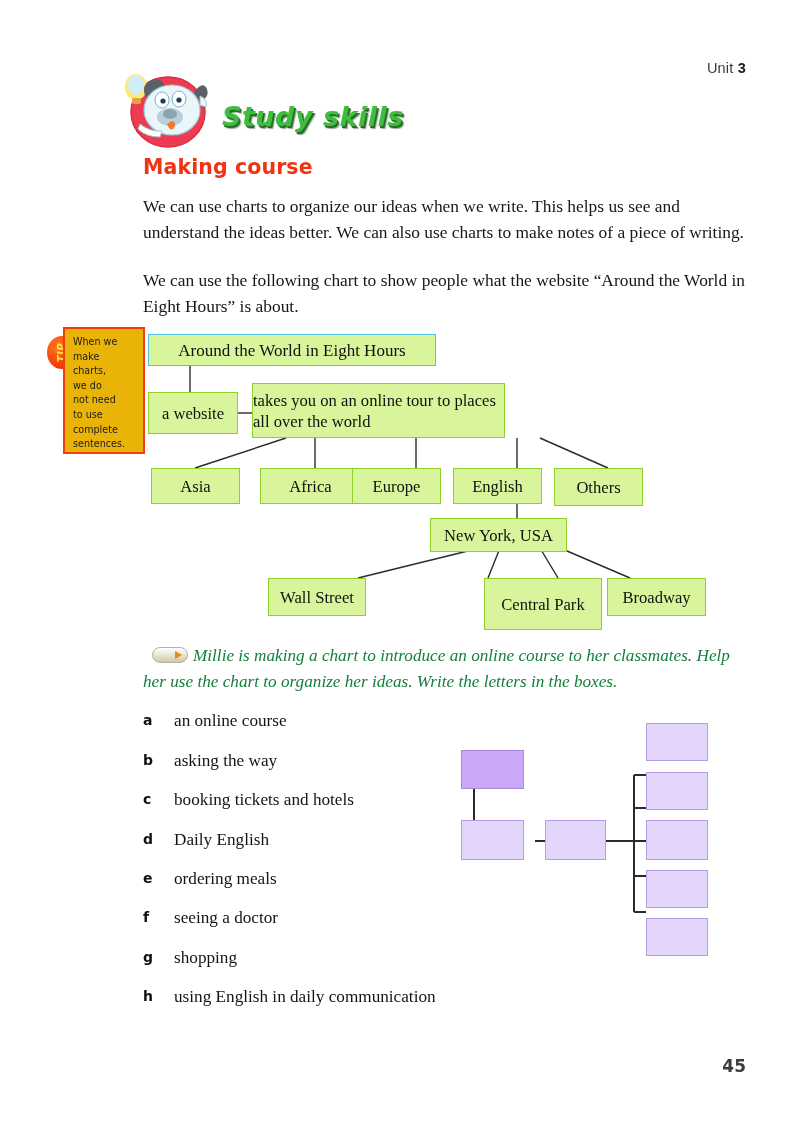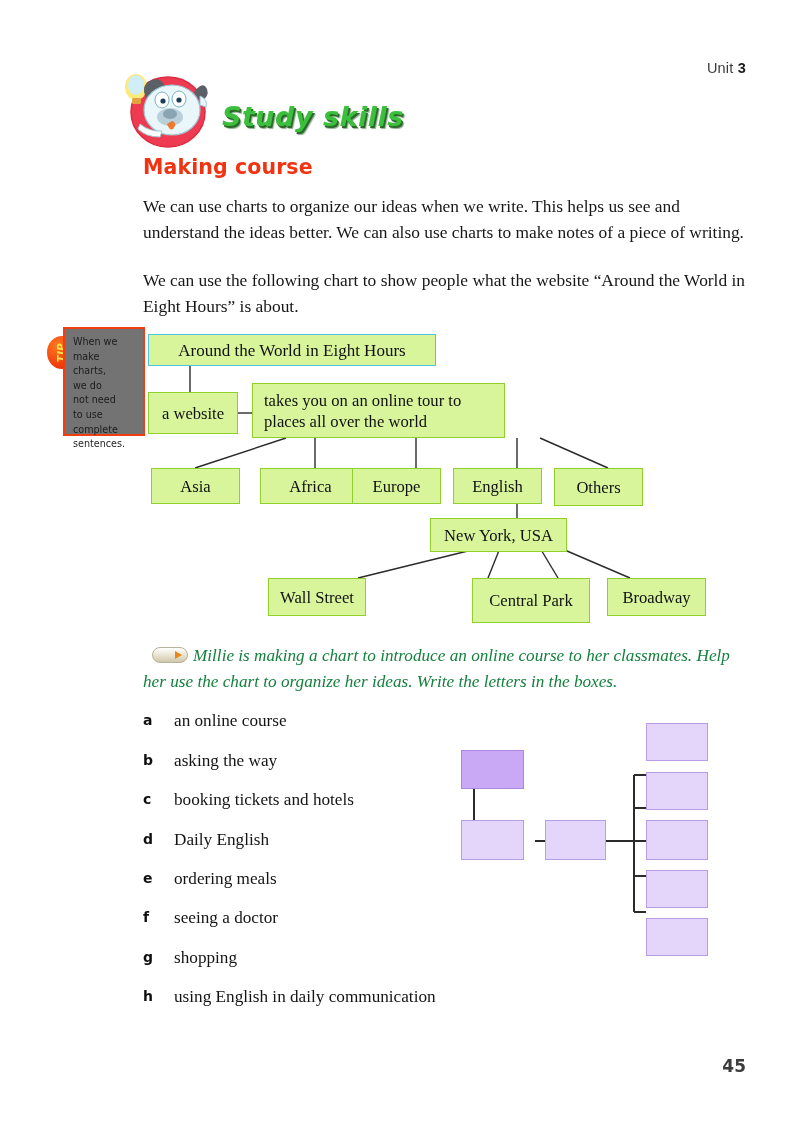--- a/index.html
+++ b/index.html
@@ -48,41 +48,41 @@
     position:absolute;left:0;top:9px;width:30px;height:33px;border-radius:50%;
     background:radial-gradient(circle at 35% 30%,#ff7a20 0%,#f2410d 60%,#d62a05 100%);
     display:flex;align-items:center;justify-content:center;
   }
   .tip-oval span{
     transform:rotate(-90deg);
     font-family:"DejaVu Sans", sans-serif;font-size:10px;font-weight:bold;font-style:italic;
     color:#ffe14a;letter-spacing:.5px;
   }
   .tip-box{
-    position:absolute;left:16px;top:0;width:82px;height:109px;
-    border:2px solid #f23c12;background:#737373;box-sizing:border-box;
+    position:absolute;left:16px;top:0;width:82px;height:127px;
+    border:2px solid #f23c12;background:#eab308;box-sizing:border-box;
     padding:6px 24px 0 8px;
   }
   .tip-box p{
     margin:0;font-family:"DejaVu Sans", sans-serif;font-size:9.6px;line-height:14.6px;
     color:#1c1c1c;
   }
 
   
   .chart-green{position:absolute;left:140px;top:330px;width:520px;height:290px;}
   .chart-green svg{position:absolute;left:0;top:0;}
   .gbox{
     position:absolute;box-sizing:border-box;
     background:#d8f59c;border:1.6px solid #8fd02a;
     display:flex;align-items:center;justify-content:center;
     font-family:"Liberation Serif", serif;font-size:16.6px;color:#111;
     text-align:center;line-height:21px;
   }
   .gbox.topic{border-color:#4fc3dd;font-size:17px;}
-  .gbox.wide{justify-content:flex-start;padding-left:11px;text-align:left;}
+  .gbox.wide{justify-content:flex-start;text-align:left;}
 
   
   .instr-icon{
     position:absolute;left:152px;top:647px;width:36px;height:16px;border-radius:9px;
     background:linear-gradient(to bottom,#ffffff 0%,#e7e2cf 55%,#cfc8ad 100%);
     border:1px solid #b9b296;box-sizing:border-box;
   }
   .instr-icon i{
     position:absolute;right:5px;top:3px;width:0;height:0;
     border-top:4.5px solid transparent;border-bottom:4.5px solid transparent;
@@ -193,21 +193,21 @@
 
     <div class="gbox" style="left:11px;top:138px;width:89px;height:36px;">Asia</div>
     <div class="gbox" style="left:120px;top:138px;width:101px;height:36px;">Africa</div>
     <div class="gbox" style="left:212px;top:138px;width:89px;height:36px;">Europe</div>
     <div class="gbox" style="left:313px;top:138px;width:89px;height:36px;">English</div>
     <div class="gbox" style="left:414px;top:138px;width:89px;height:38px;">Others</div>
 
     <div class="gbox" style="left:290px;top:188px;width:137px;height:34px;">New York, USA</div>
 
     <div class="gbox" style="left:128px;top:248px;width:98px;height:38px;">Wall Street</div>
-    <div class="gbox" style="left:332px;top:248px;width:118px;height:45px;">Central Park</div>
+    <div class="gbox" style="left:344px;top:248px;width:118px;height:52px;">Central Park</div>
     <div class="gbox" style="left:467px;top:248px;width:99px;height:38px;">Broadway</div>
   </div>
 
   <div class="instr-icon">
       <i></i>
     </div>
   <div class="instruction">Millie is making a chart to introduce an online course to her classmates. Help her use the chart to organize her ideas. Write the letters in the boxes.</div>
 
   <div class="opt" style="top:712px;">
     <span class="k">a</span>

